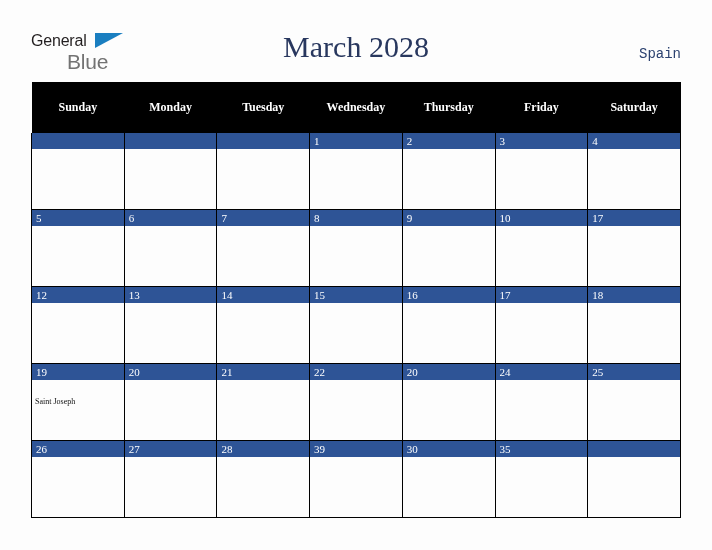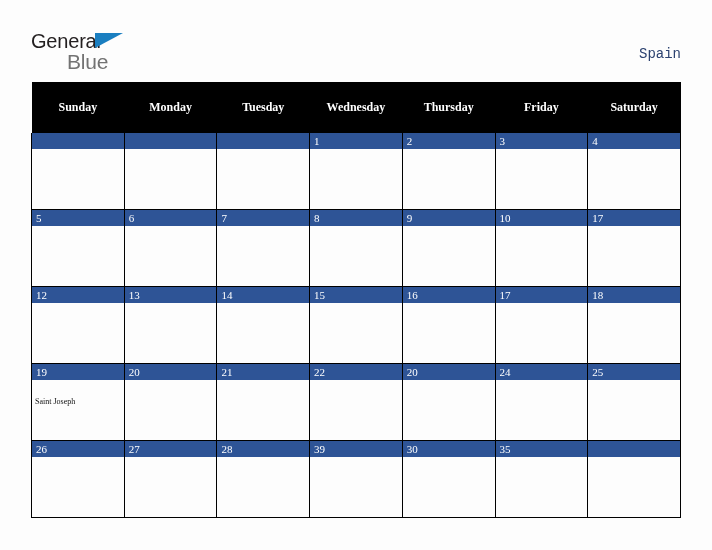--- a/index.html
+++ b/index.html
@@ -29,21 +29,21 @@
     left: 31px;
     top: 30px;
     width: 120px;
     height: 46px;
   }
   .logo-general {
     position: absolute;
     left: 0;
     top: 0;
     font-family: "Liberation Sans", "DejaVu Sans", sans-serif;
-    font-size: 20px;
+    font-size: 16px;
     line-height: 22px;
     color: #231f20;
     letter-spacing: -0.2px;
   }
   .logo-triangle {
     position: absolute;
     left: 64px;
     top: 3px;
     width: 0;
     height: 0;
@@ -149,20 +149,21 @@
 <body>
 
 <div class="page-header">
 
   <div class="logo">
     <span class="logo-general">General</span>
     <span class="logo-triangle"></span>
     <span class="logo-blue">Blue</span>
   </div>
 
+  <div class="cal-title">March 2028</div>
 
   <div class="cal-region">Spain</div>
 
 </div>
 
 <table class="calendar">
   <thead>
     <tr id="weekday-row">
         <th>Sunday</th>
         <th>Monday</th>

